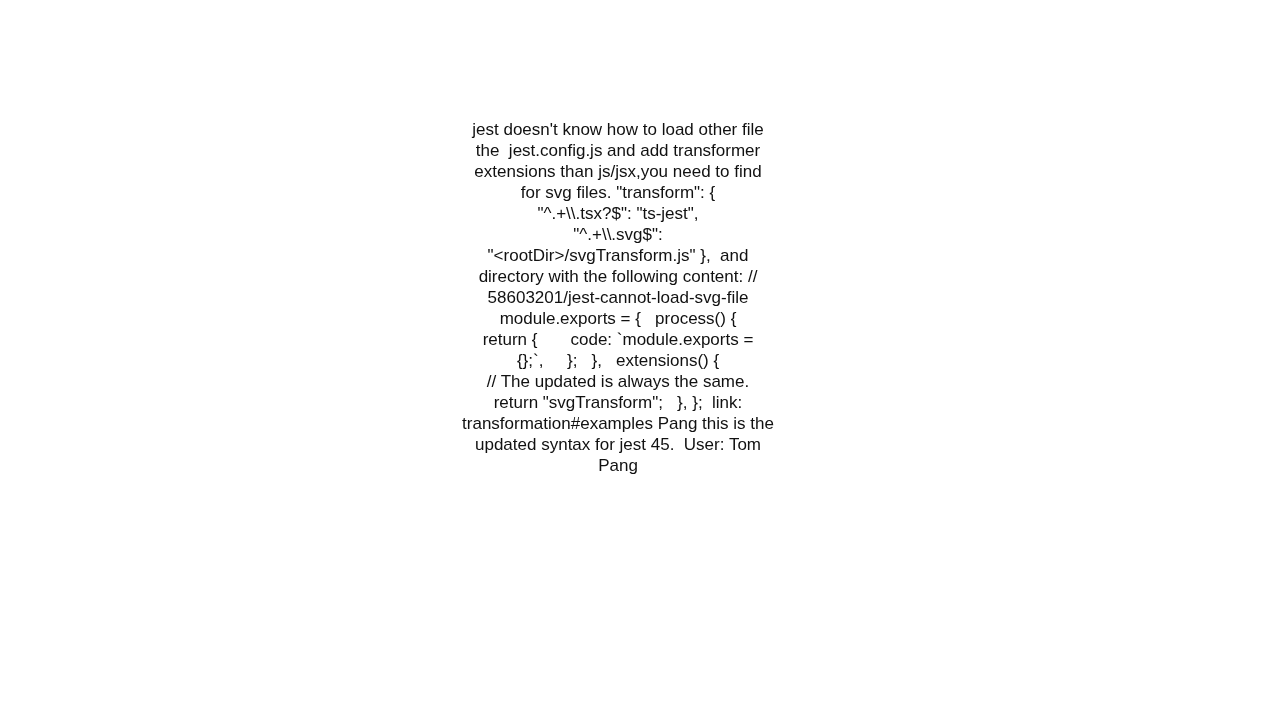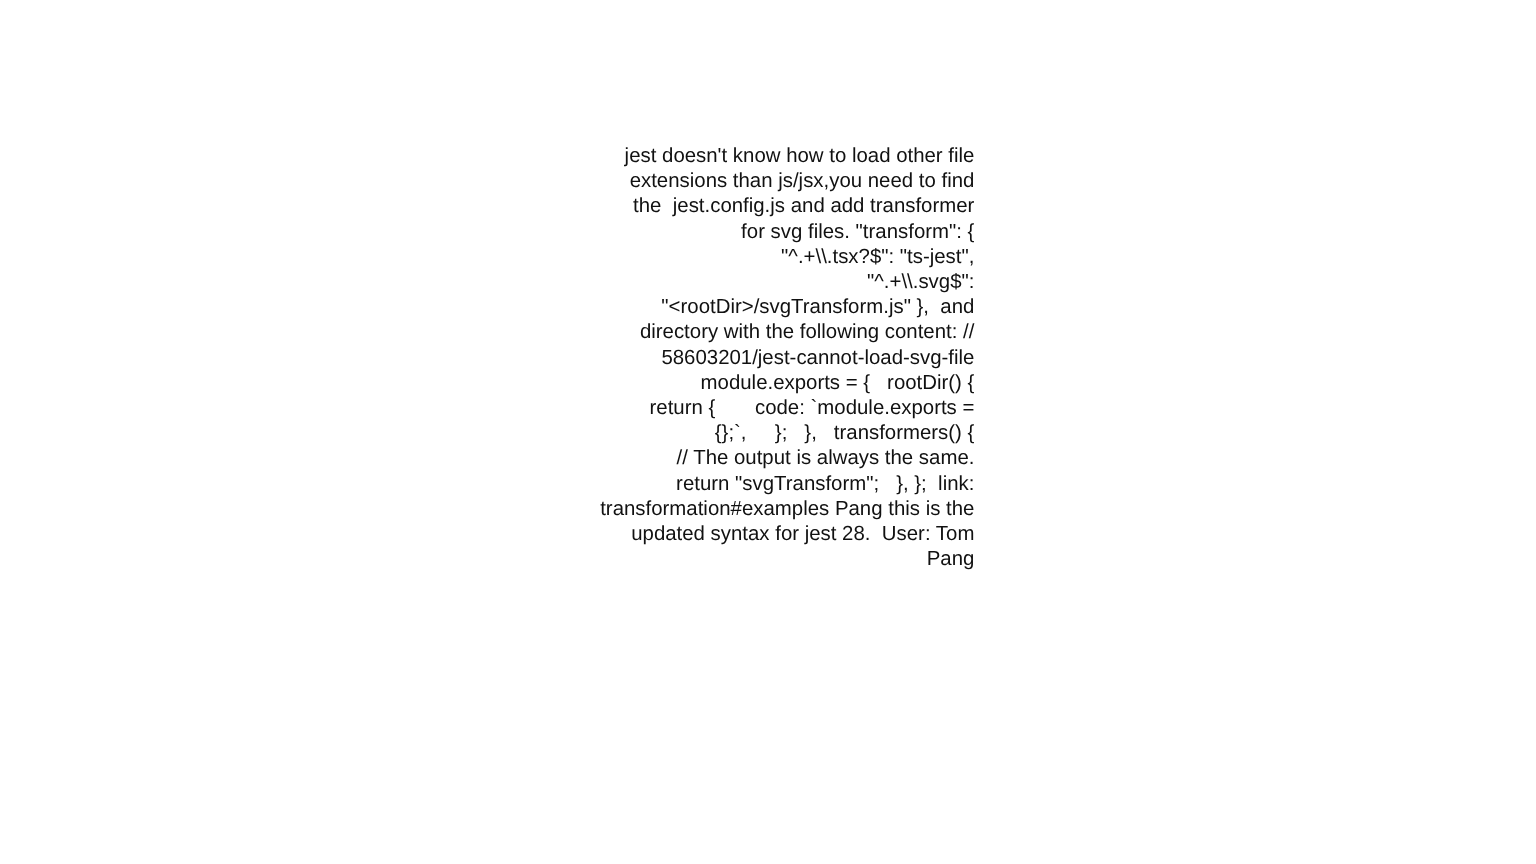--- a/index.html
+++ b/index.html
@@ -5,48 +5,48 @@
   html, body {
     margin: 0;
     padding: 0;
     width: 1280px;
     height: 720px;
     background: #ffffff;
     overflow: hidden;
   }
   .text-block {
     position: absolute;
-    left: 472px;
+    left: 448px;
     top: 119px;
     width: 340px;
-    text-align: right;
+    text-align: center;
     font-family: "Liberation Sans", sans-serif;
     font-size: 17px;
     line-height: 21px;
     color: #111111;
   }
   .text-line {
     white-space: pre;
     min-height: 21px;
   }
 </style>
 </head>
 <body style="background: rgb(255, 255, 255);">
 
 <div class="text-block" style="color: rgb(17, 17, 17);">
   <div class="text-line">jest doesn't know how to load other file</div>
+  <div class="text-line">the  jest.config.js and add transformer</div>
   <div class="text-line">extensions than js/jsx,you need to find</div>
-  <div class="text-line">the  jest.config.js and add transformer</div>
   <div class="text-line">for svg files. "transform": {</div>
   <div class="text-line">"^.+\\.tsx?$": "ts-jest",</div>
   <div class="text-line">"^.+\\.svg$":</div>
   <div class="text-line">"&lt;rootDir&gt;/svgTransform.js" },  and</div>
   <div class="text-line">directory with the following content: //</div>
   <div class="text-line">58603201/jest-cannot-load-svg-file</div>
-  <div class="text-line">module.exports = {   rootDir() {</div>
+  <div class="text-line">module.exports = {   process() {</div>
   <div class="text-line">return {       code: `module.exports =</div>
-  <div class="text-line">{};`,     };   },   transformers() {</div>
-  <div class="text-line">// The output is always the same.</div>
+  <div class="text-line">{};`,     };   },   extensions() {</div>
+  <div class="text-line">// The updated is always the same.</div>
   <div class="text-line">return "svgTransform";   }, };  link:</div>
   <div class="text-line">transformation#examples Pang this is the</div>
-  <div class="text-line">updated syntax for jest 28.  User: Tom</div>
+  <div class="text-line">updated syntax for jest 45.  User: Tom</div>
   <div class="text-line">Pang</div>
 </div>
 
 </body></html>

